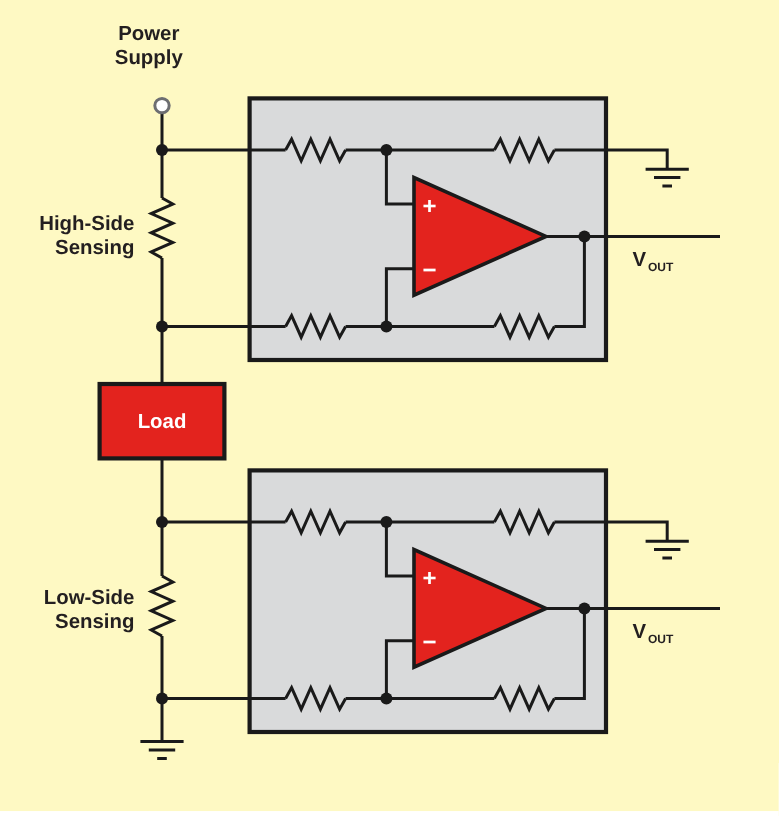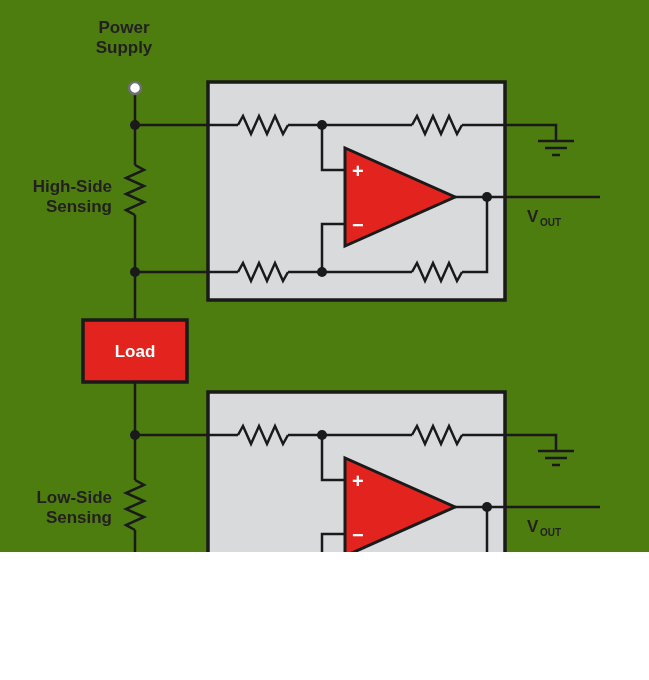--- a/index.html
+++ b/index.html
@@ -1,16 +1,16 @@
 <!DOCTYPE html>
 <html><head>
 <meta charset="utf-8">
 <style>
   html,body{margin:0;padding:0;background:#ffffff;}
-  .stage{position:relative;width:649px;height:552px;background:#4d7c0f;overflow:hidden;}
+  .stage{position:relative;width:649px;height:676px;background:#fef9c3;overflow:hidden;}
   svg{display:block;}
   .wire{stroke:#1a1a1a;stroke-width:2.5;fill:none;}
   .border{stroke:#1a1a1a;stroke-width:3.5;}
   .opamp{stroke:#1a1a1a;stroke-width:3;}
   .node{fill:#1a1a1a;stroke:none;}
   .terminal{fill:#ffffff;stroke:#6d6e71;stroke-width:2.5;}
   .label{font-family:"Liberation Sans",sans-serif;font-weight:bold;font-size:17px;fill:#231f20;}
   .label-white{font-family:"Liberation Sans",sans-serif;font-weight:bold;font-size:17px;fill:#ffffff;}
   .sign{font-family:"Liberation Sans",sans-serif;font-weight:bold;font-size:20px;fill:#ffffff;}
   .vout{font-family:"Liberation Sans",sans-serif;font-weight:bold;font-size:17px;fill:#231f20;}

